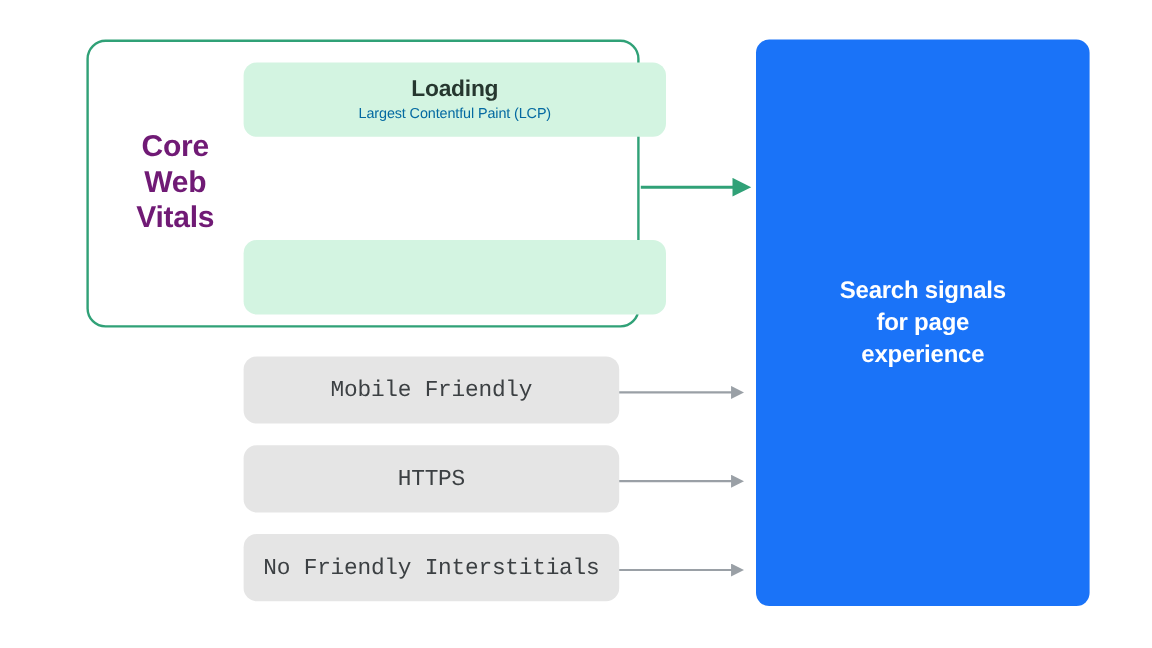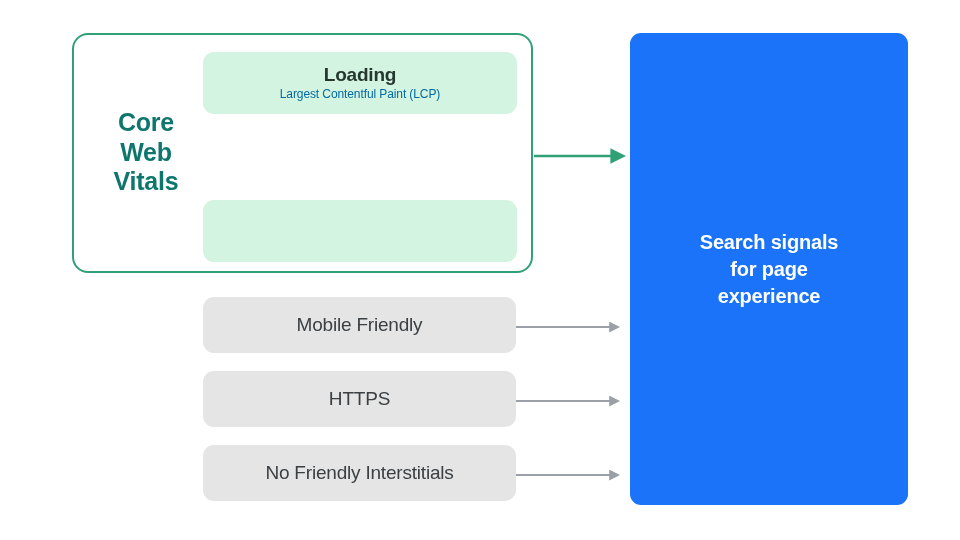--- a/index.html
+++ b/index.html
@@ -33,29 +33,29 @@
 
   .cwv-label {
     position: absolute;
     left: 96px;
     top: 108px;
     width: 100px;
     text-align: center;
     font-size: 25px;
     font-weight: bold;
     line-height: 1.18;
-    color: #0f766e;
+    color: #701a75;
     letter-spacing: -0.2px;
   }
 
   
   .metric-card {
     position: absolute;
     left: 203px;
-    width: 314px;
+    width: 352px;
     height: 62px;
     box-sizing: border-box;
     background: #d3f4e1;
     border-radius: 11px;
     display: flex;
     flex-direction: column;
     align-items: center;
     justify-content: center;
   }
   .metric-card.m0 { top: 52px; }
@@ -83,20 +83,21 @@
     position: absolute;
     left: 203px;
     width: 313px;
     height: 56px;
     box-sizing: border-box;
     background: #e5e5e5;
     border-radius: 11px;
     display: flex;
     align-items: center;
     justify-content: center;
+    font-family: Liberation Mono, monospace;
   }
   .grey-card.g0 { top: 297px; }
   .grey-card.g1 { top: 371px; }
   .grey-card.g2 { top: 445px; }
 
   .grey-label {
     font-size: 19px;
     font-weight: normal;
     color: #3c4043;
     letter-spacing: -0.2px;

